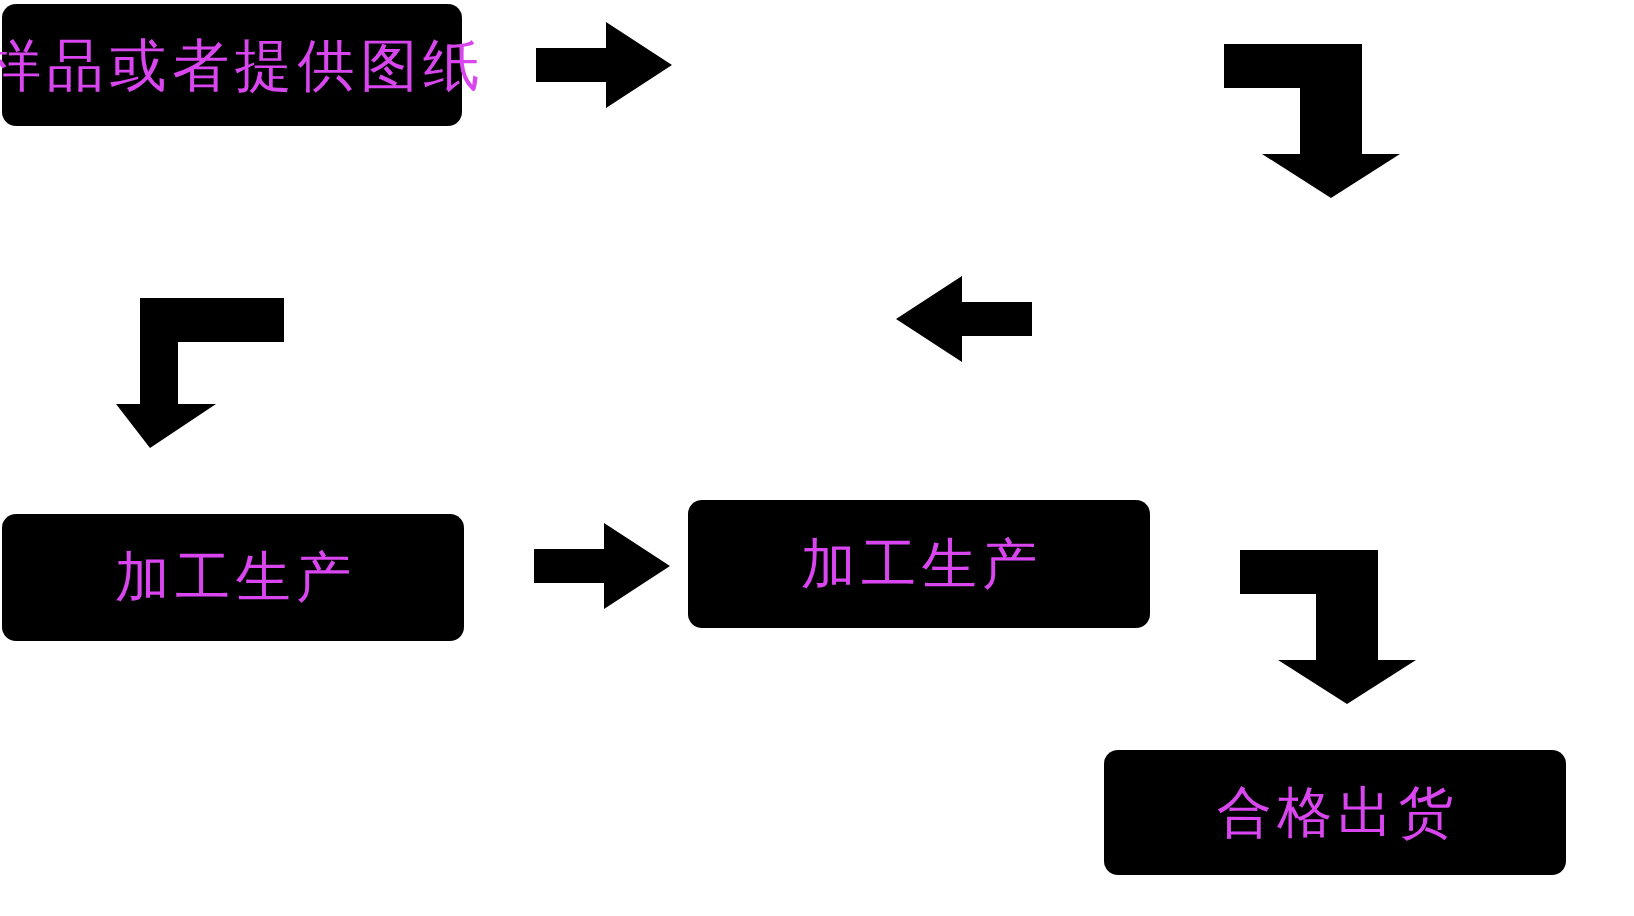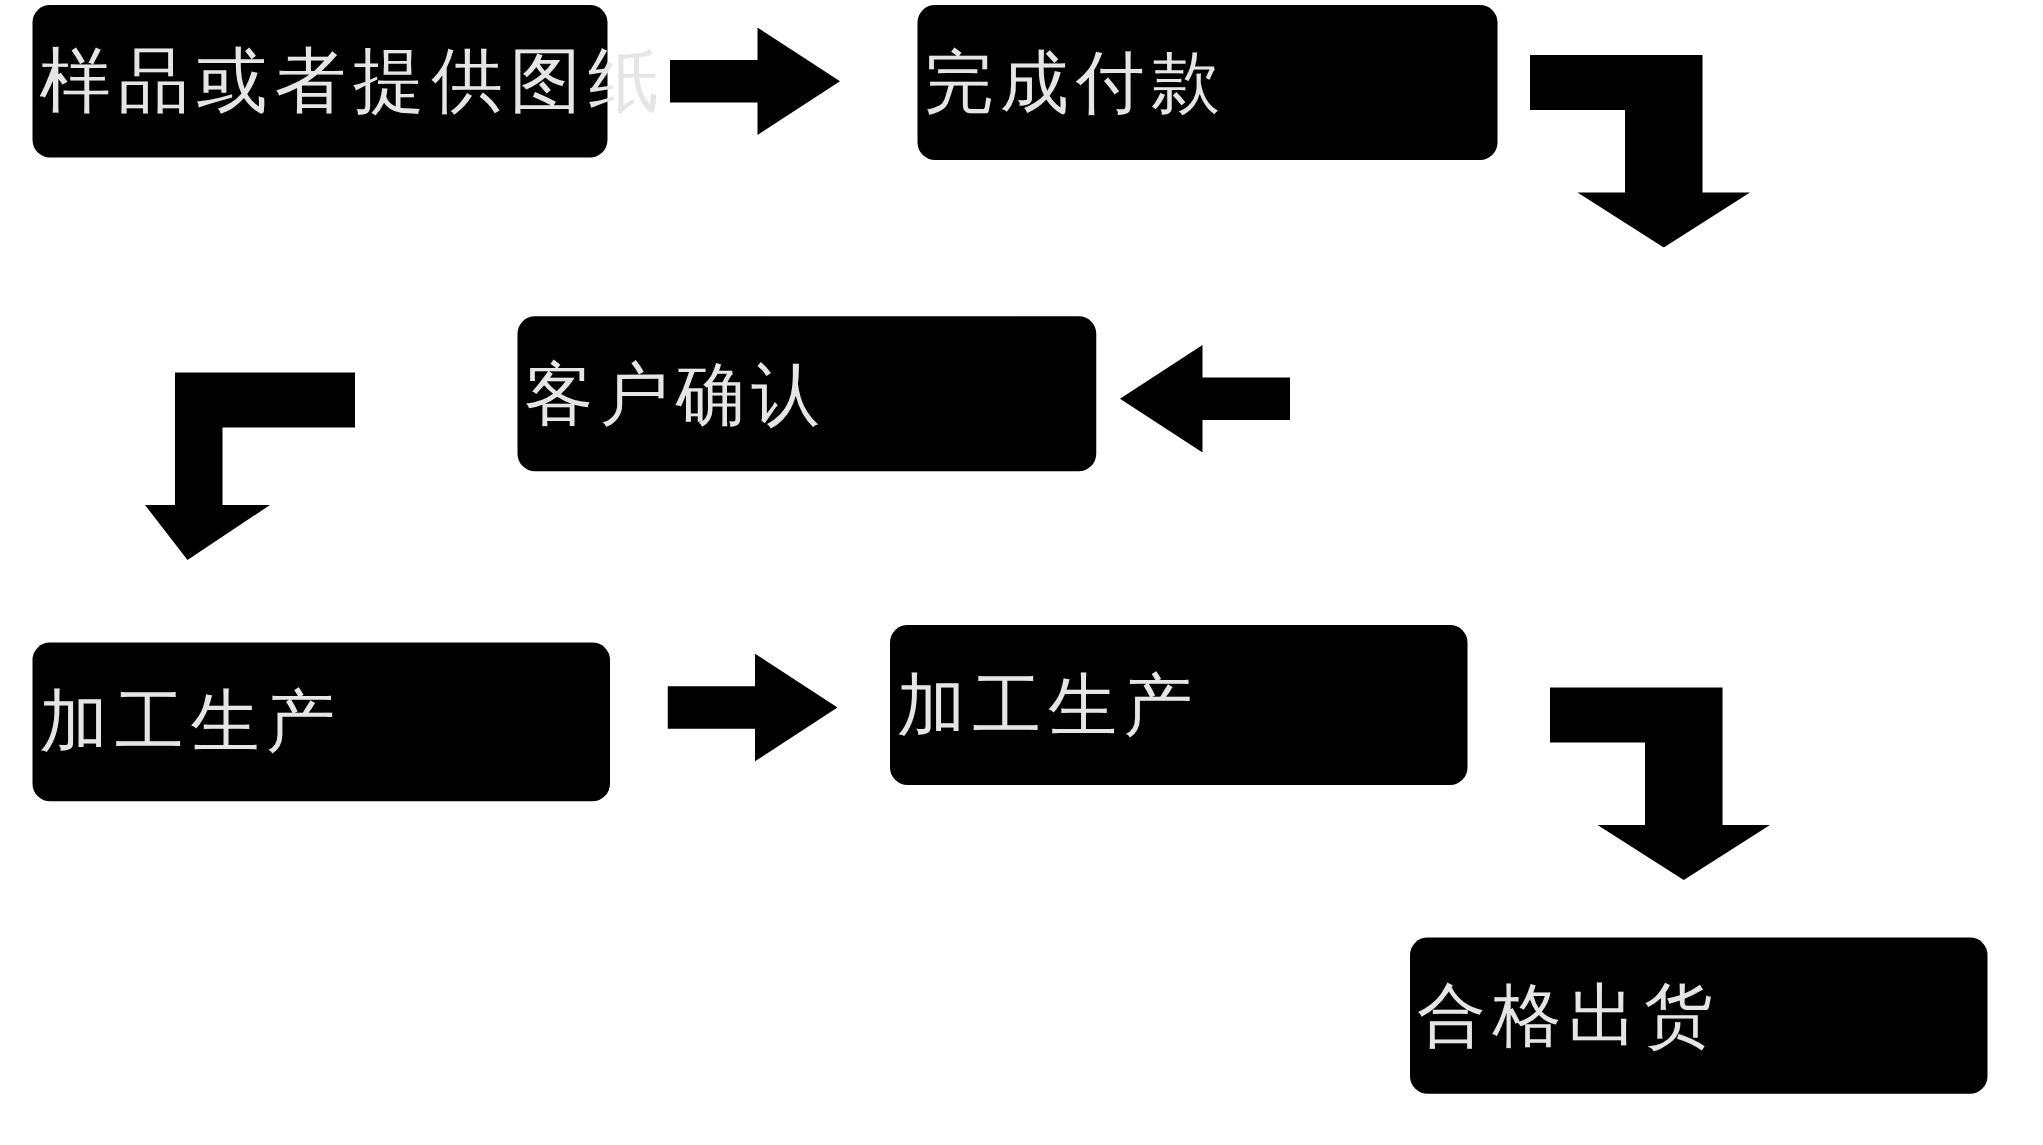--- a/index.html
+++ b/index.html
@@ -14,31 +14,31 @@
   #canvas {
     position: relative;
     width: 1634px;
     height: 916px;
     background: #ffffff;
     overflow: hidden;
   }
   .node {
     position: absolute;
     background: #000000;
-    color: #e5e5e5;
+    color: #d946ef;
     border-radius: 14px;
     display: flex;
     align-items: center;
+    justify-content: center;
     text-align: center;
     letter-spacing: 0.10em;
     line-height: 1;
     box-sizing: border-box;
     white-space: nowrap;
     user-select: none;
-    margin-left: 24px;
   }
   .node-label {
     display: block;
     padding-left: 0.10em;
   }
 
   
   #node-sample       { left:   2px; top:   4px; width: 460px; height: 122px; font-size: 57px; }
   #node-payment      { left: 710px; top:   4px; width: 464px; height: 124px; font-size: 55px; }
   #node-drawing      { left:1056px; top: 254px; width: 462px; height: 125px; font-size: 55px; }
@@ -63,28 +63,22 @@
 </style>
 </head>
 <body>
 
 <div id="canvas">
 
   <div class="node" id="node-sample">
     <span class="node-label">样品或者提供图纸</span>
   </div>
 
-  <div class="node" id="node-payment">
-    <span class="node-label">完成付款</span>
-  </div>
 
 
-  <div class="node" id="node-confirm">
-    <span class="node-label">客户确认</span>
-  </div>
 
   <div class="node" id="node-production">
     <span class="node-label">加工生产</span>
   </div>
 
   <div class="node" id="node-inspection">
     <span class="node-label">加工生产</span>
   </div>
 
   <div class="node" id="node-shipment">

